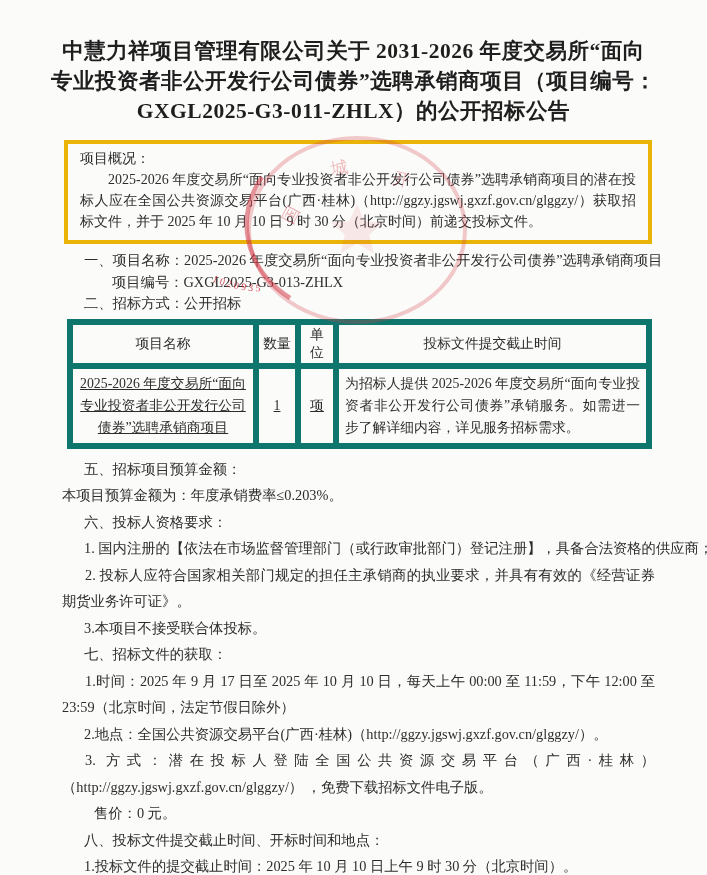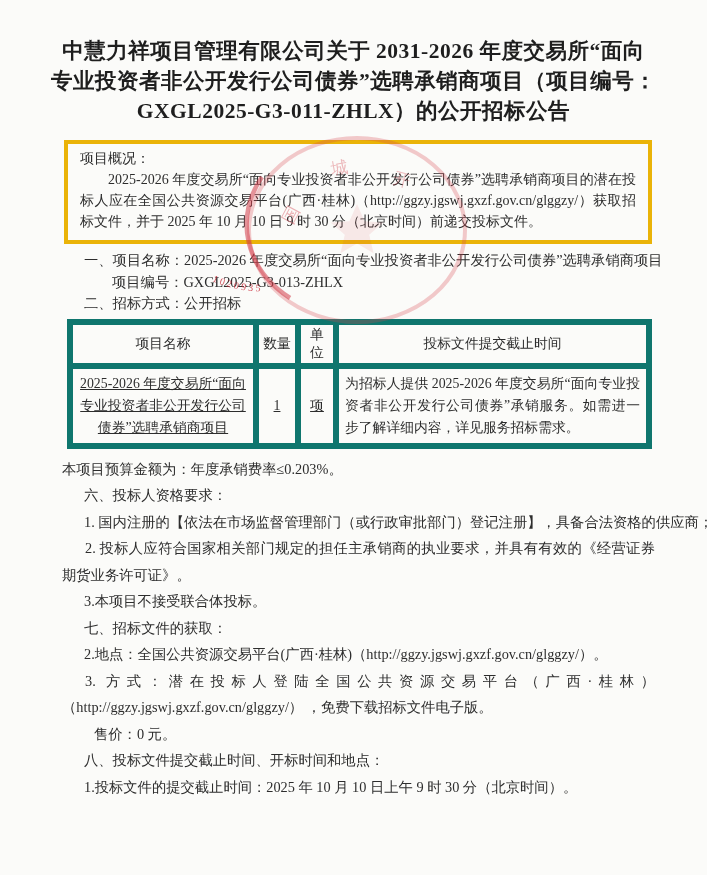--- a/index.html
+++ b/index.html
@@ -82,26 +82,28 @@
       <tr>
         <td class="c">2025-2026 年度交易所“面向专业投资者非公开发行公司债券”选聘承销商项目</td>
         <td class="c">1</td>
         <td class="c">项</td>
         <td class="desc">为招标人提供 2025-2026 年度交易所“面向专业投资者非公开发行公司债券”承销服务。如需进一步了解详细内容，详见服务招标需求。</td>
       </tr>
     </tbody>
   </table>
 
   <div class="lower">
+    <p>五、招标项目预算金额：</p>
     <p class="flush">本项目预算金额为：年度承销费率≤0.203%。</p>
     <p>六、投标人资格要求：</p>
     <p>1. 国内注册的【依法在市场监督管理部门（或行政审批部门）登记注册】，具备合法资格的供应商；</p>
     <p class="wrapped">2. 投标人应符合国家相关部门规定的担任主承销商的执业要求，并具有有效的《经营证券期货业务许可证》。</p>
     <p>3.本项目不接受联合体投标。</p>
     <p>七、招标文件的获取：</p>
+    <p class="wrapped">1.时间：2025 年 9 月 17 日至 2025 年 10 月 10 日，每天上午 00:00 至 11:59，下午 12:00 至 23:59（北京时间，法定节假日除外）</p>
     <p>2.地点：全国公共资源交易平台(广西·桂林)（http://ggzy.jgswj.gxzf.gov.cn/glggzy/）。</p>
     <p class="wrapped spread">3. 方式：潜在投标人登陆全国公共资源交易平台（广西·桂林）（http://ggzy.jgswj.gxzf.gov.cn/glggzy/） ，免费下载招标文件电子版。</p>
     <p class="price">售价：0 元。</p>
     <p>八、投标文件提交截止时间、开标时间和地点：</p>
     <p>1.投标文件的提交截止时间：2025 年 10 月 10 日上午 9 时 30 分（北京时间）。</p>
   </div>
 
   <svg class="stamp" width="300" height="200" viewBox="0 0 300 200">
     <ellipse cx="157" cy="97" rx="108" ry="92" fill="none" stroke="rgba(214,69,80,0.28)" stroke-width="4"></ellipse>
     <path d="M 62 44 A 108 92 0 0 0 90 165" fill="none" stroke="rgba(210,60,72,0.55)" stroke-width="4.5"></path>

